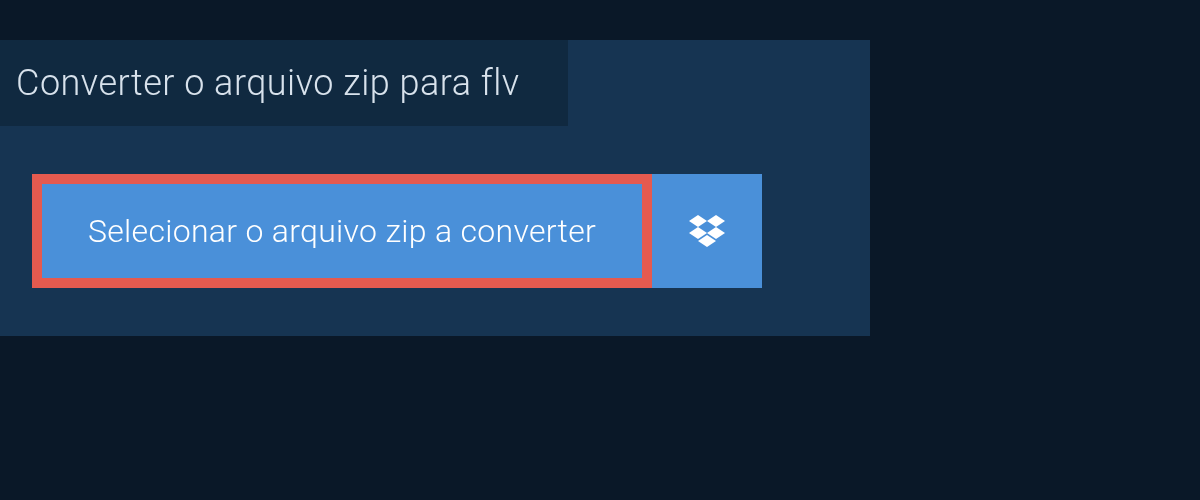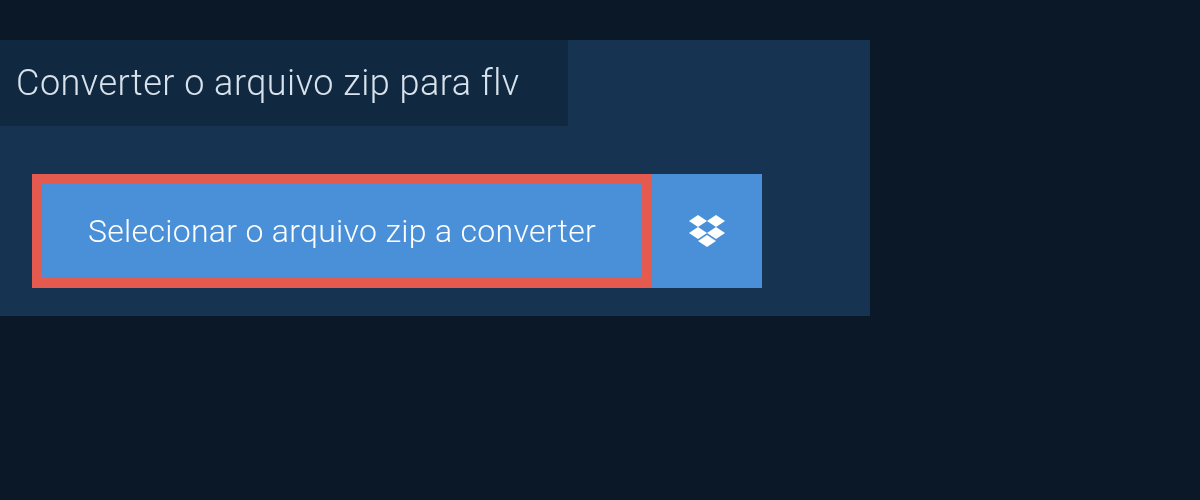--- a/index.html
+++ b/index.html
@@ -12,21 +12,21 @@
       height: 500px;
       background-color: #0a1828;
       font-family: -apple-system, BlinkMacSystemFont, "Segoe UI", Roboto, sans-serif;
       overflow: hidden;
     }
     .container {
       background-color: #163452;
       width: 870px;
       margin-top: 40px;
       margin-left: 0;
-      padding-bottom: 28px;
+      padding-bottom: 48px;
     }
     .title-wrap {
       background-color: #102940;
       display: inline-block;
       padding: 22px 48px 22px 16px;
     }
     .title {
       color: #d8e2ec;
       font-size: 36px;
       font-weight: 300;

